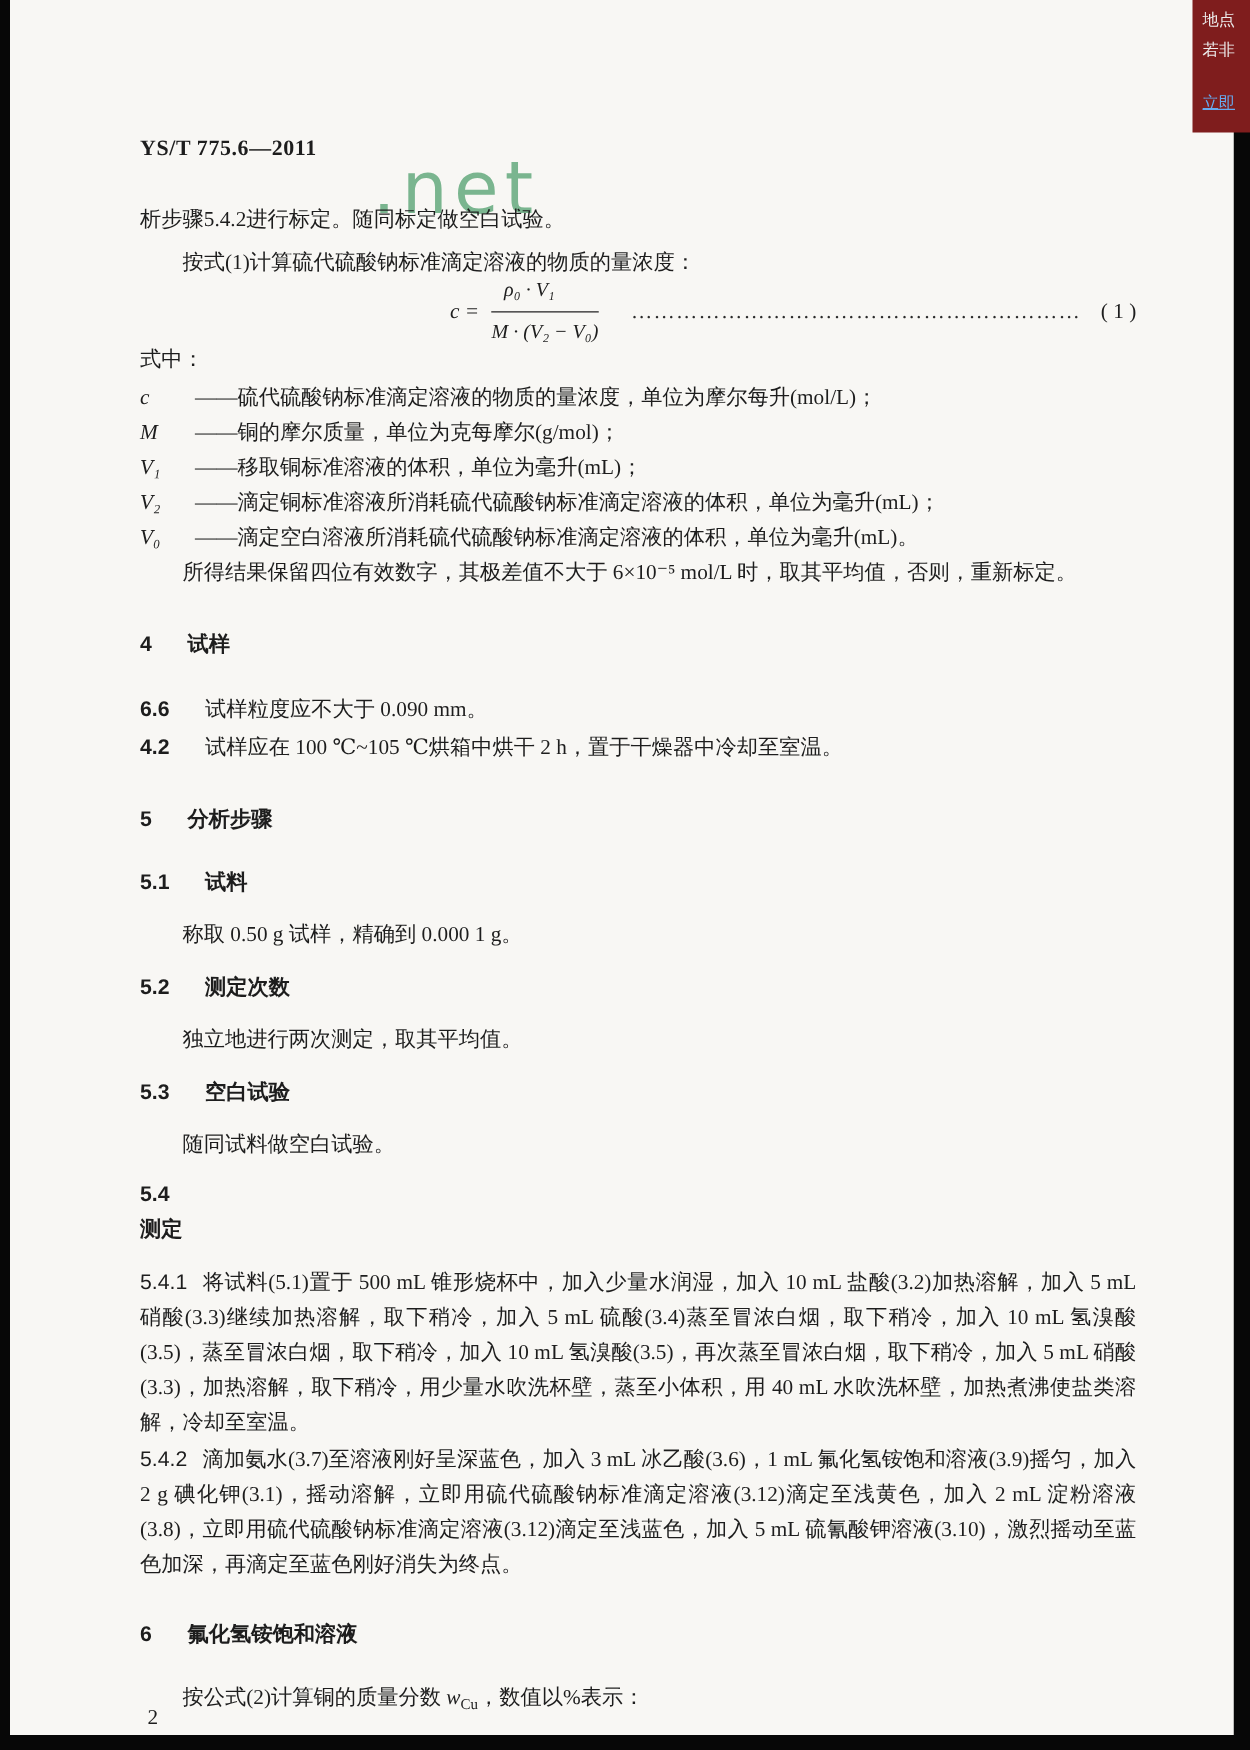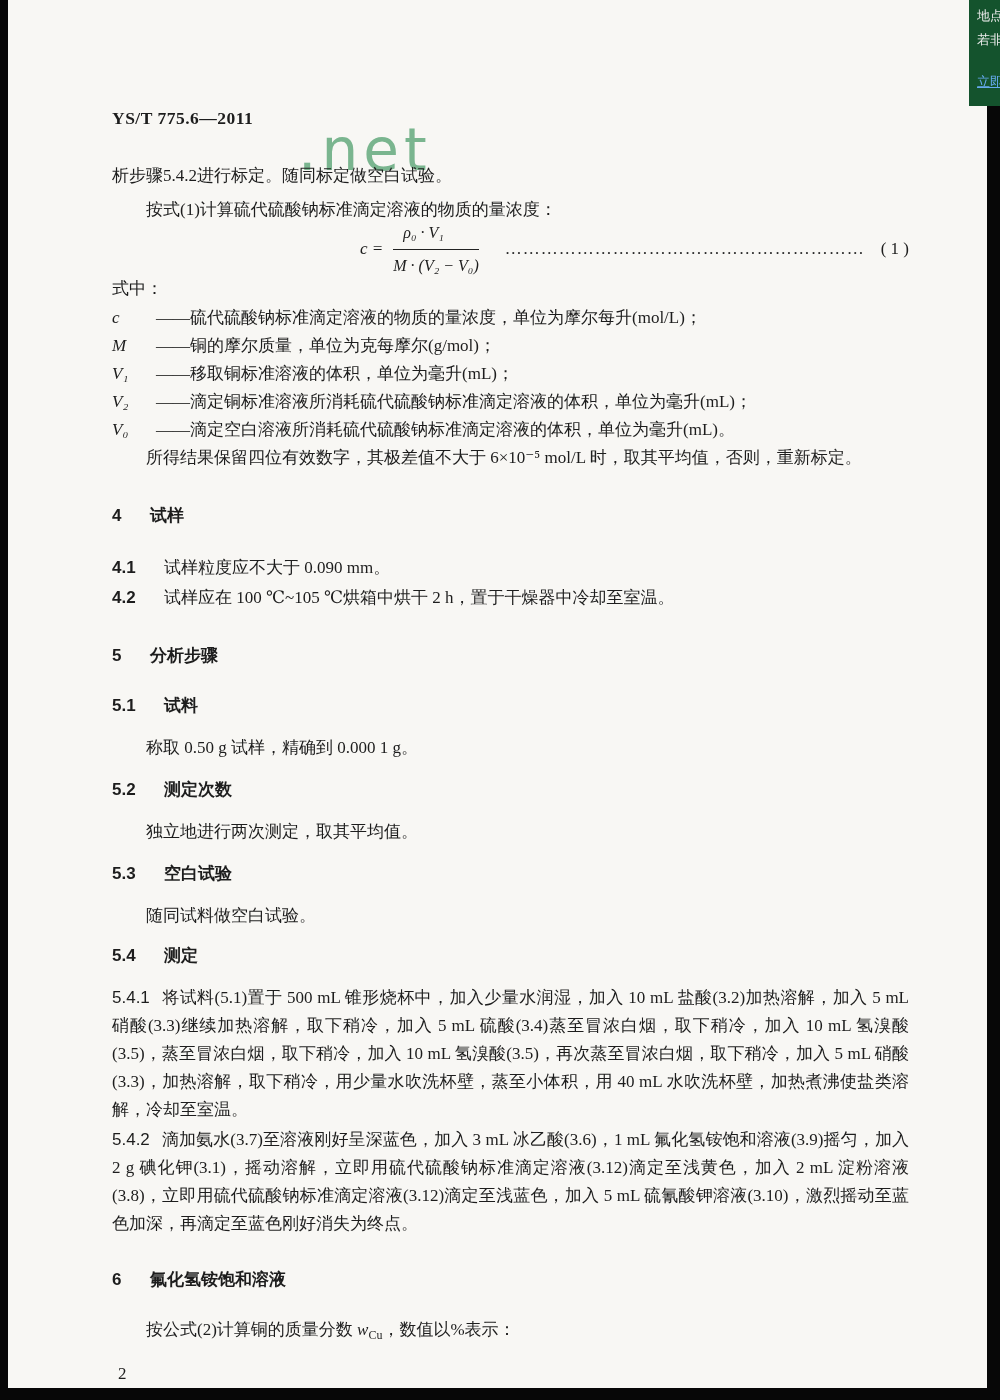--- a/index.html
+++ b/index.html
@@ -41,39 +41,39 @@
   .def { display:flex; }
   .def .sym { width:44px; flex:none; font-style:italic; }
   .note { text-indent:2em; }
 
   .h1 { display:flex; margin-top:30px; font-family:"Liberation Sans","DejaVu Sans",sans-serif; font-weight:bold; }
   .h1 .hn { width:38px; flex:none; }
 
   .clause { display:flex; }
   .clause .cn { width:52px; flex:none; font-family:"Liberation Sans","DejaVu Sans",sans-serif; font-weight:bold; }
   .mt24 { margin-top:24px; } .mt22 { margin-top:22px; } .mt14 { margin-top:14px; }
-  .mt12 { margin-top:12px; } .mt2 { margin-top:2px; } .mt28 { margin-top:28px; }
+  .mt12 { margin-top:12px;flex-direction:column; } .mt2 { margin-top:2px; } .mt28 { margin-top:28px; }
 
   .h2 { display:flex; font-family:"Liberation Sans","DejaVu Sans",sans-serif; font-weight:bold; }
   .h2 .cn { width:52px; flex:none; }
 
   .para { text-indent:2em; }
 
   .step { text-align:justify; }
   .step .pn { font-family:"Liberation Sans","DejaVu Sans",sans-serif; font-weight:normal; margin-right:12px; }
 
   .calc { margin-top:22px; text-indent:2em; }
   .wsym { font-style:italic; }
   .wsub { font-size:12px; vertical-align:-4px; }
 
   .page-num { position:absolute; left:110px; bottom:4px; z-index:2; font-size:17px; }
 
   .overlay {
-    position:absolute; top:0; right:0; width:31px; height:106px;
-    background:#14532d; z-index:6; overflow:hidden;
+    position:absolute; top:0; right:0; width:46px; height:106px;
+    background:#7f1d1d; z-index:6; overflow:hidden;
     color:#ececec; font-family:"Liberation Sans","DejaVu Sans",sans-serif;
     font-size:13px; padding:7px 0 0 8px;
   }
   .overlay .ln { display:block; margin-bottom:6px; white-space:nowrap; }
   .overlay .link { color:#66aaee; text-decoration:underline; white-space:nowrap; display:inline-block; margin-top:18px; cursor:pointer; }
 </style>
 </head>
 <body>
 
 <div class="edge edge-left"></div>
@@ -131,21 +131,21 @@
       </div>
     </div>
 
     <p class="note">所得结果保留四位有效数字，其极差值不大于 6×10⁻⁵ mol/L 时，取其平均值，否则，重新标定。</p>
 
     <div class="h1">
       <span class="hn">4</span>
       <span>试样</span>
     </div>
     <div class="clause mt24">
-      <span class="cn">4.1</span>
+      <span class="cn">6.6</span>
       <span>试样粒度应不大于 0.090 mm。</span>
     </div>
     <div class="clause mt2">
       <span class="cn">4.2</span>
       <span>试样应在 100 ℃~105 ℃烘箱中烘干 2 h，置于干燥器中冷却至室温。</span>
     </div>
 
     <div class="h1">
       <span class="hn">5</span>
       <span>分析步骤</span>

